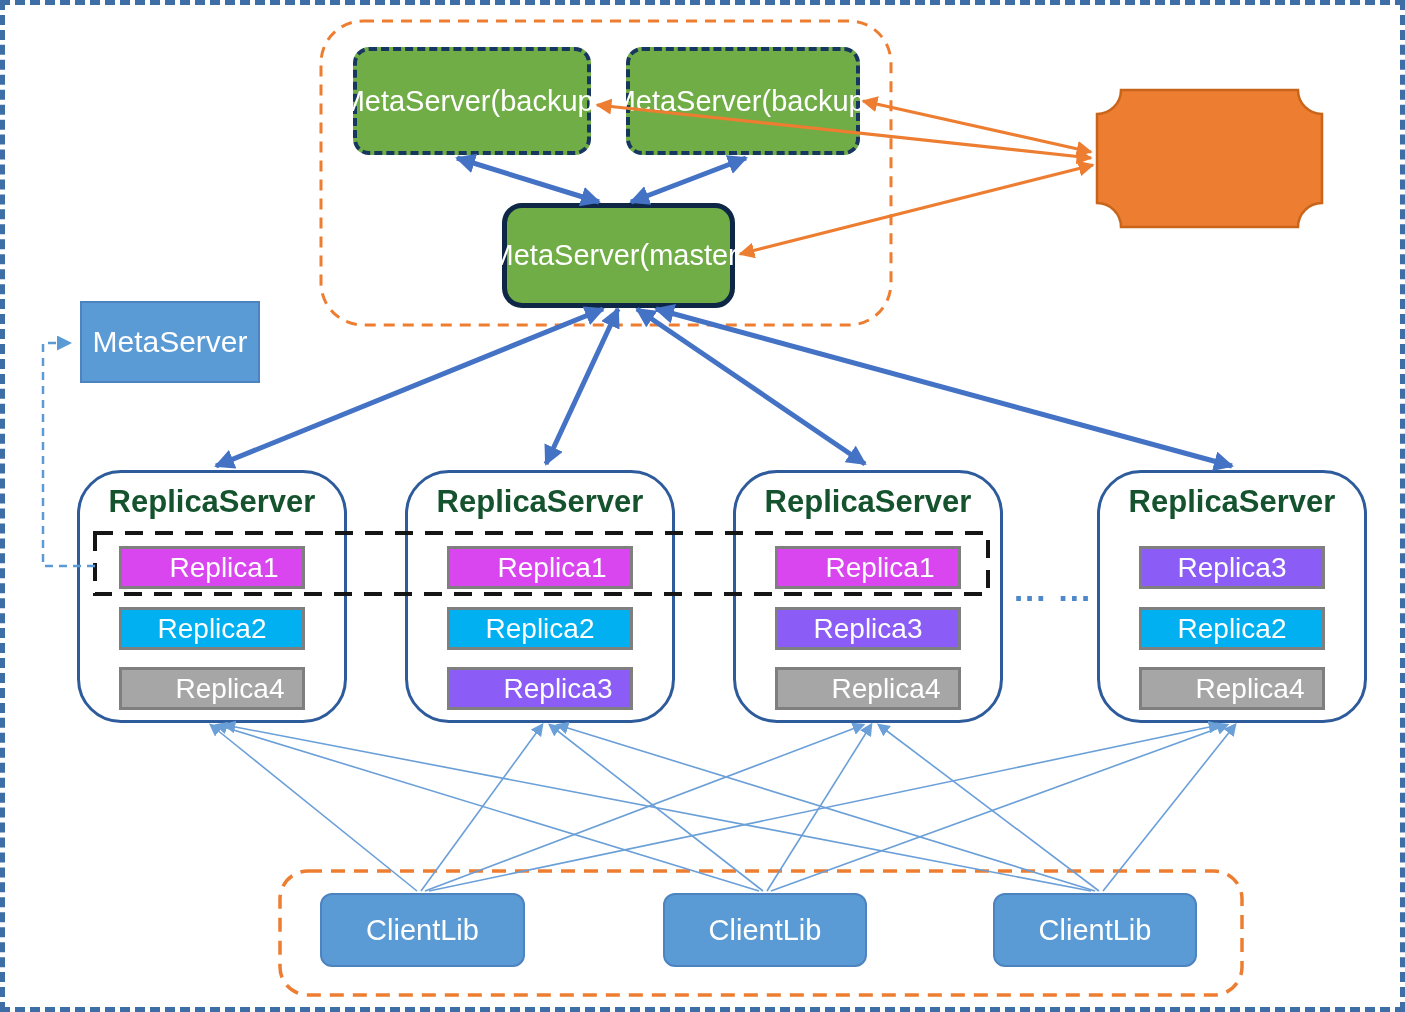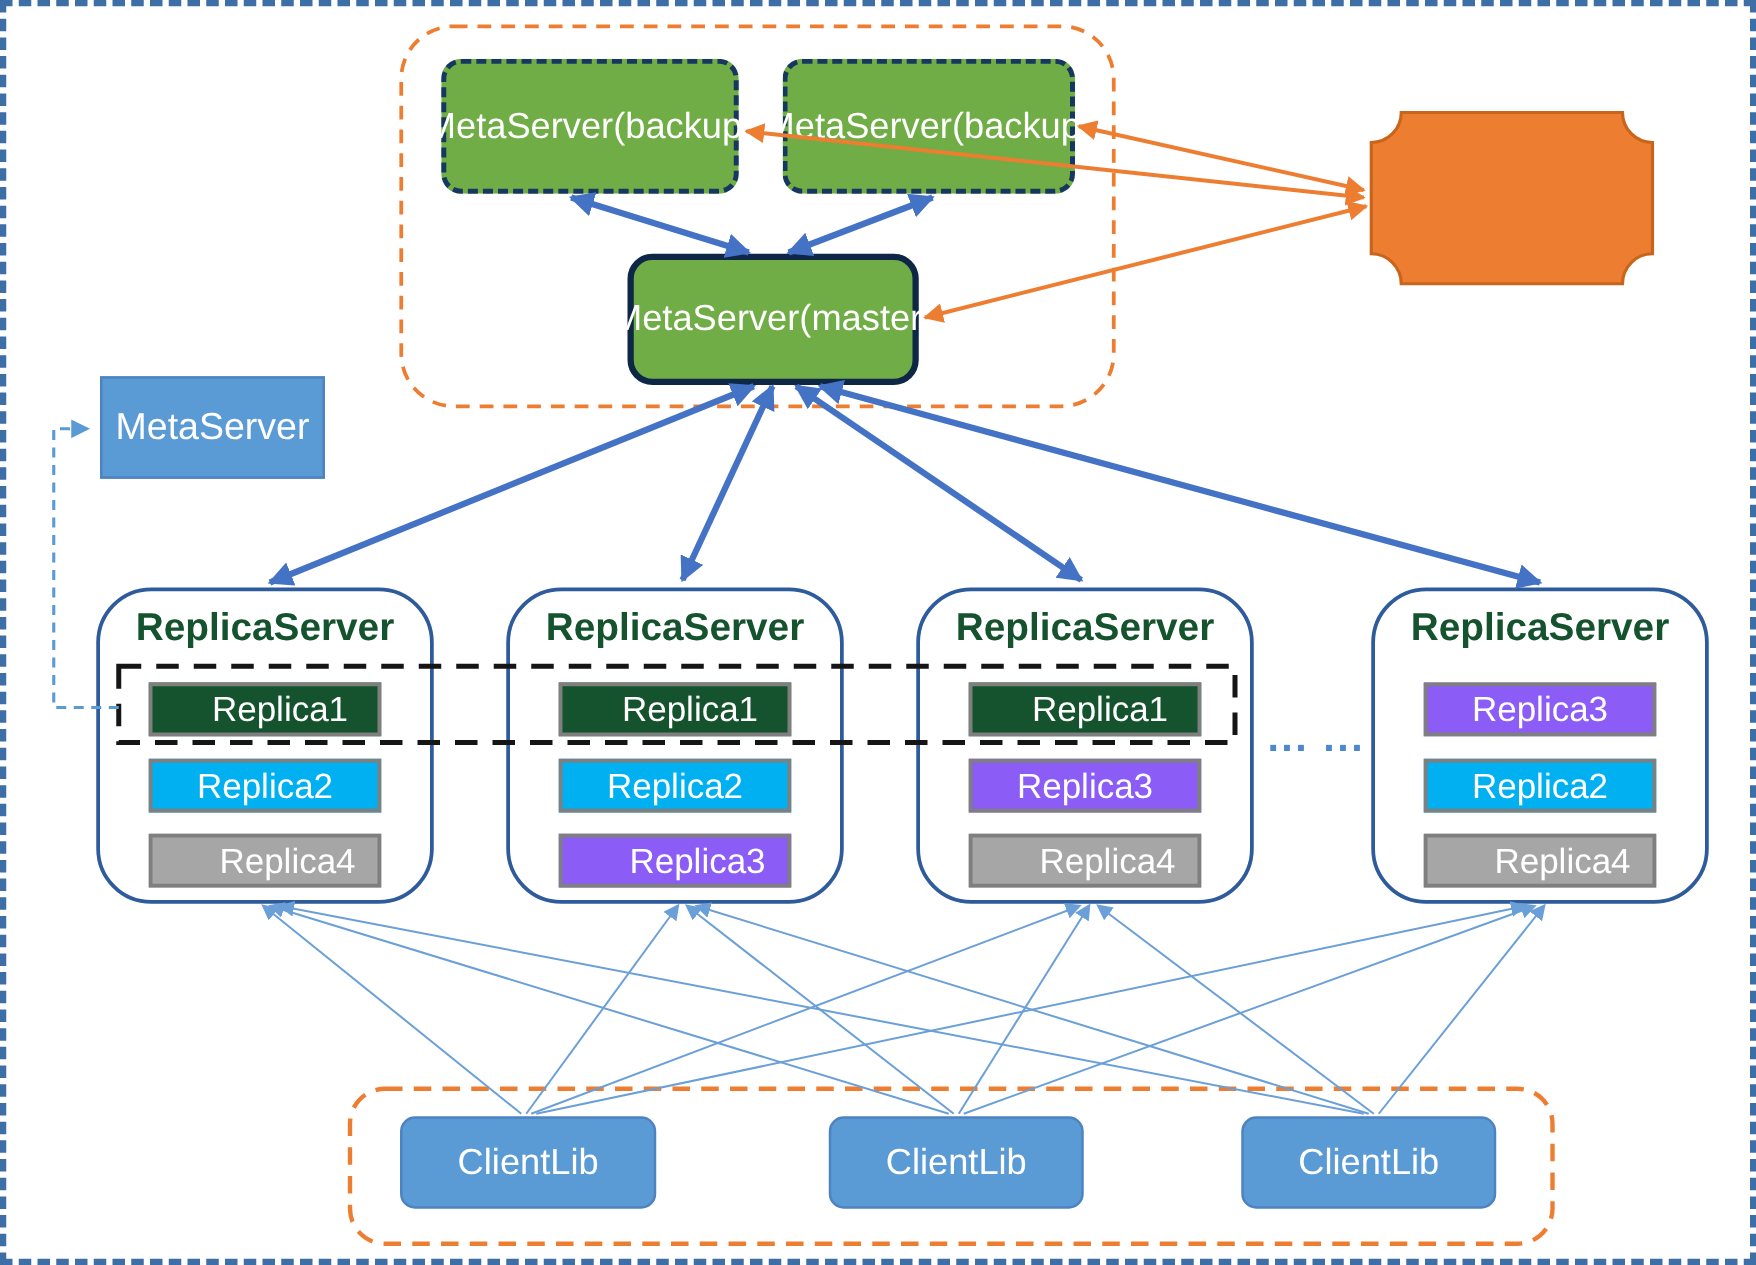--- a/index.html
+++ b/index.html
@@ -30,21 +30,21 @@
     position: absolute; top: 465px; width: 270px; height: 253px;
     background: #ffffff; border: 3px solid #2E5B9B; border-radius: 44px; z-index: 1;
   }
   .rs-title { margin-top: 11px; text-align: center; font-size: 31px; font-weight: bold; color: #14532d; }
   .chip {
     position: absolute; left: 50%; transform: translateX(-50%);
     width: 186px; height: 43px; display: flex; align-items: center; justify-content: center;
     font-size: 28px; color: #ffffff; border: 3px solid #7F7F7F;
   }
   .chip-1 { top: 73px; } .chip-2 { top: 134px; } .chip-3 { top: 194px; padding-left: 36px; }
-  .chip-green { background: #14532d; padding-left: 24px; }
+  .chip-green { background: #d946ef; padding-left: 24px; }
   .chip-cyan  { background: #00B0F0; }
   .chip-navy  { background: #8b5cf6; }
   .chip-gray  { background: #A6A6A6; }
   .ellipsis {
     position: absolute; left: 1000px; top: 566px; width: 96px;
     font-size: 33px; font-weight: bold; color: #4C88CB; letter-spacing: 2px;
     text-align: center; z-index: 2;
   }
 </style>
 </head>

